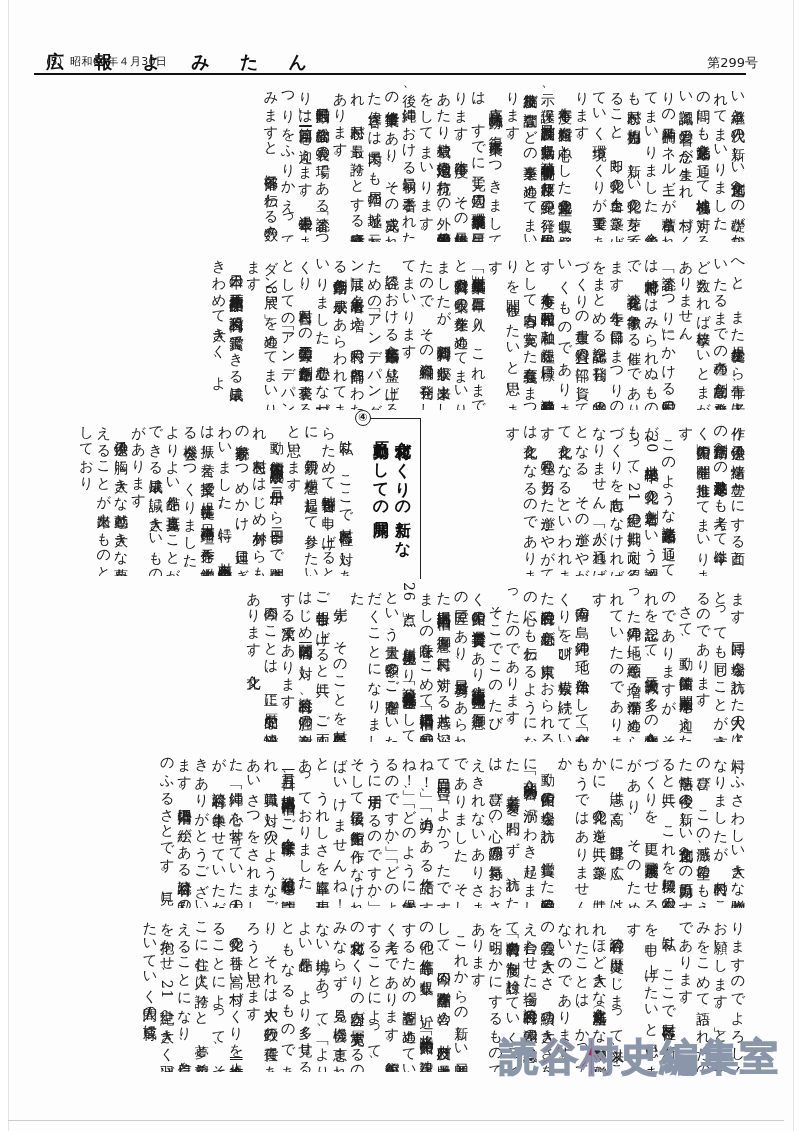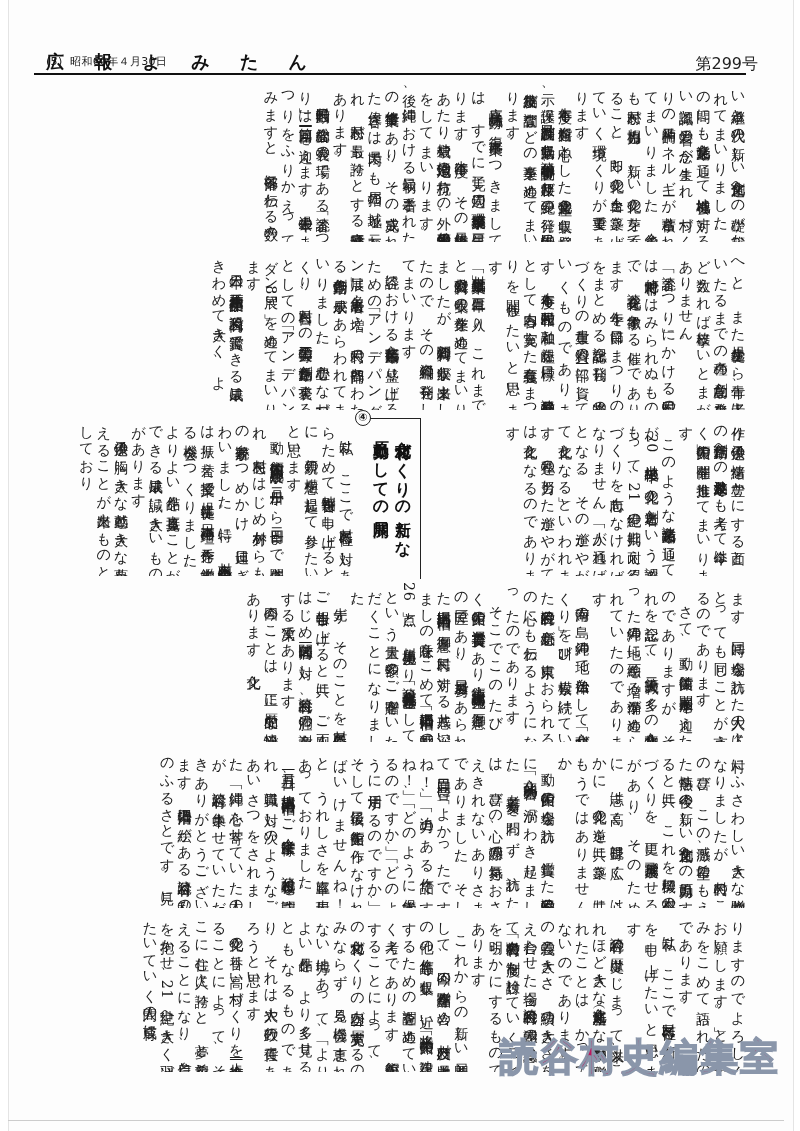--- a/index.html
+++ b/index.html
@@ -1,21 +1,21 @@
 <!DOCTYPE html>
 <html><head>
 <meta charset="utf-8">
 <style>
   html, body { margin:0; padding:0; }
   body { width:800px; height:1131px; background:#ffffff; position:relative; overflow:hidden; font-family:"DejaVu Serif","Liberation Serif",serif; color:#1a1a1a; }
   .page { position:absolute; left:8px; top:0; width:784px; height:1131px; background:#fdfdfd; border-left:1px solid #e4e4e4; border-right:1px solid #e4e4e4; }
   .header { position:absolute; left:34px; top:52px; width:712px; height:22px;margin-left:12px; }
   .hdr-left { position:absolute; left:0; top:2px; font-family:"DejaVu Sans","Liberation Sans",sans-serif; font-size:11px; color:#222; letter-spacing:0.3px; }
   .hdr-title { position:absolute; left:0; right:0; top:-2px; font-size:18px; font-weight:bold; letter-spacing:12px; color:#111; }
-  .hdr-right { position:absolute; right:0; top:2px; font-family:"DejaVu Sans","Liberation Sans",sans-serif; font-size:16px; color:#222; }
+  .hdr-right { position:absolute; right:0; top:2px; font-family:"DejaVu Sans","Liberation Sans",sans-serif; font-size:13px; color:#222; }
   .rule { position:absolute; left:34px; top:73px; width:712px; height:2px; background:#111; }
   .tier { position:absolute; left:36px; width:710px; height:160px; writing-mode:vertical-rl; font-size:14.2px; line-height:17.3px; letter-spacing:0.6px; overflow:hidden; text-align:justify; color:#1c1c1c; }
   .tier p { margin:0; text-indent:1em; }
   .tier p.noindent { text-indent:0; }
   .heading-box { position:absolute; writing-mode:vertical-rl; border:1.5px solid #222; border-left:none; border-bottom:none; background:#fdfdfd; font-family:"DejaVu Sans","Liberation Sans",sans-serif; font-weight:bold; font-size:16px; line-height:22px; letter-spacing:1px; padding:10px 6px 4px 2px; color:#111; }
   .heading-num { position:absolute; writing-mode:horizontal-tb; font-family:"DejaVu Sans",sans-serif; font-size:11px; font-weight:bold; width:14px; height:14px; border:1.5px solid #222; border-radius:50%; text-align:center; line-height:14px; background:#fdfdfd; }
   .watermark { position:absolute; right:20px; bottom:48px; font-family:"DejaVu Sans","Liberation Sans",sans-serif; font-weight:bold; font-size:38px; letter-spacing:2px; color:#be185d; -webkit-text-stroke:1.5px #8a96aa; }
   .bottom-rule { position:absolute; left:8px; bottom:10px; width:776px; height:1px; background:#ccc; }
 </style>
 </head>

